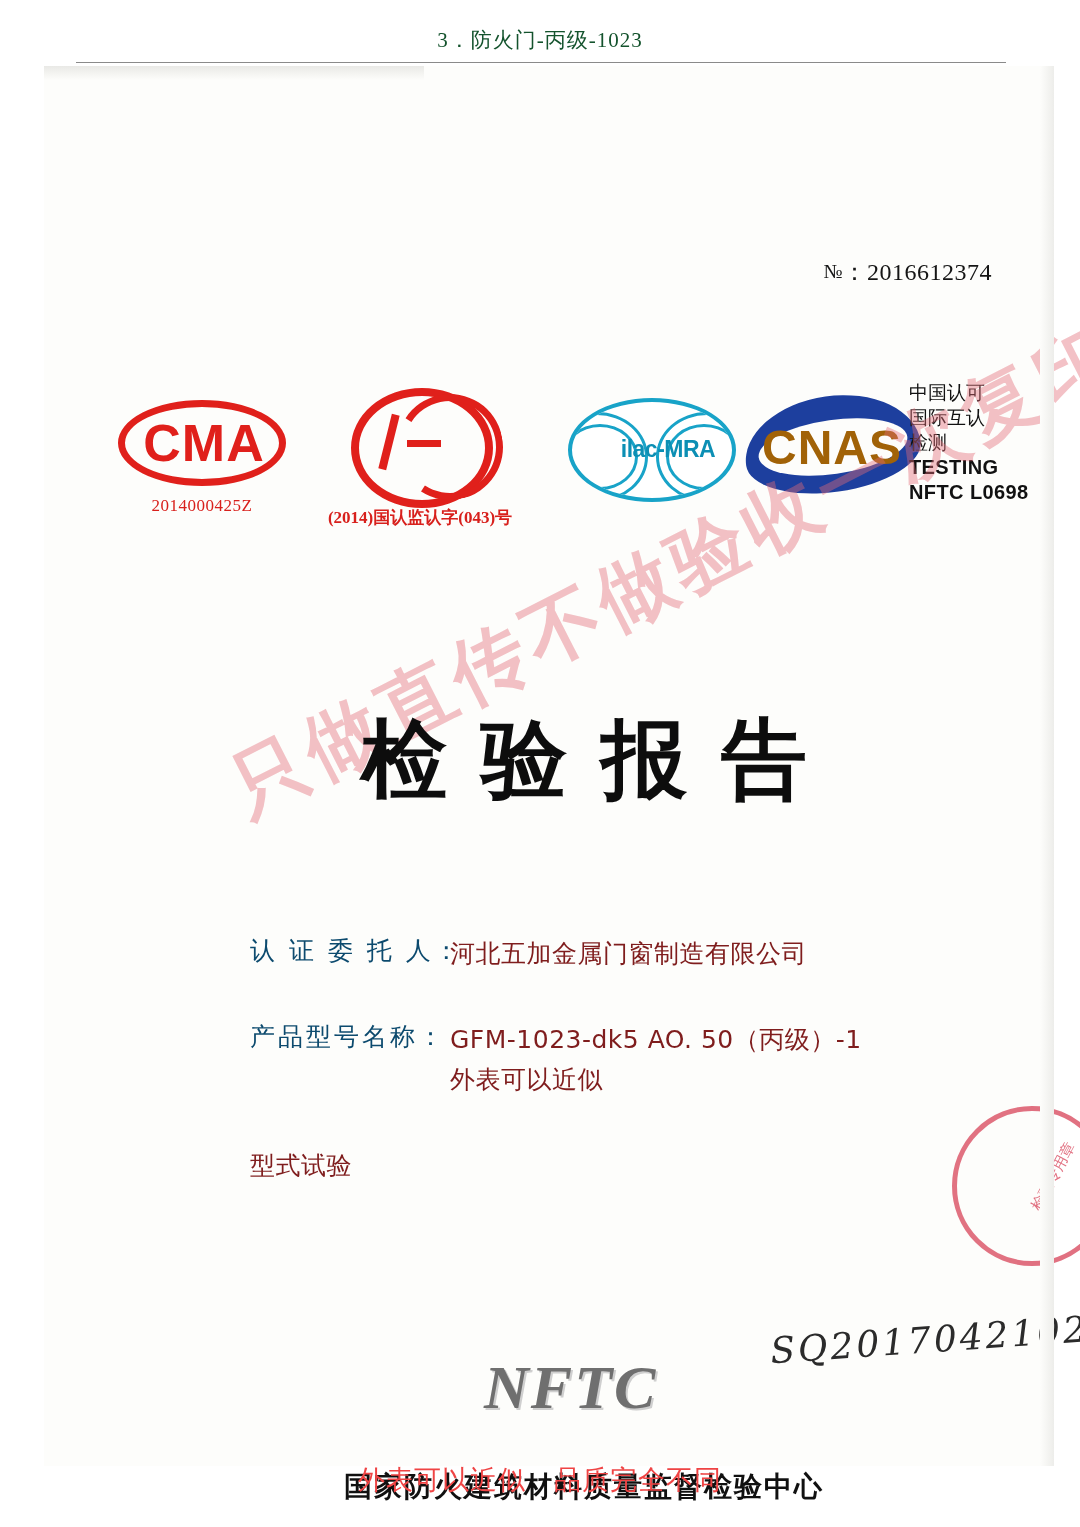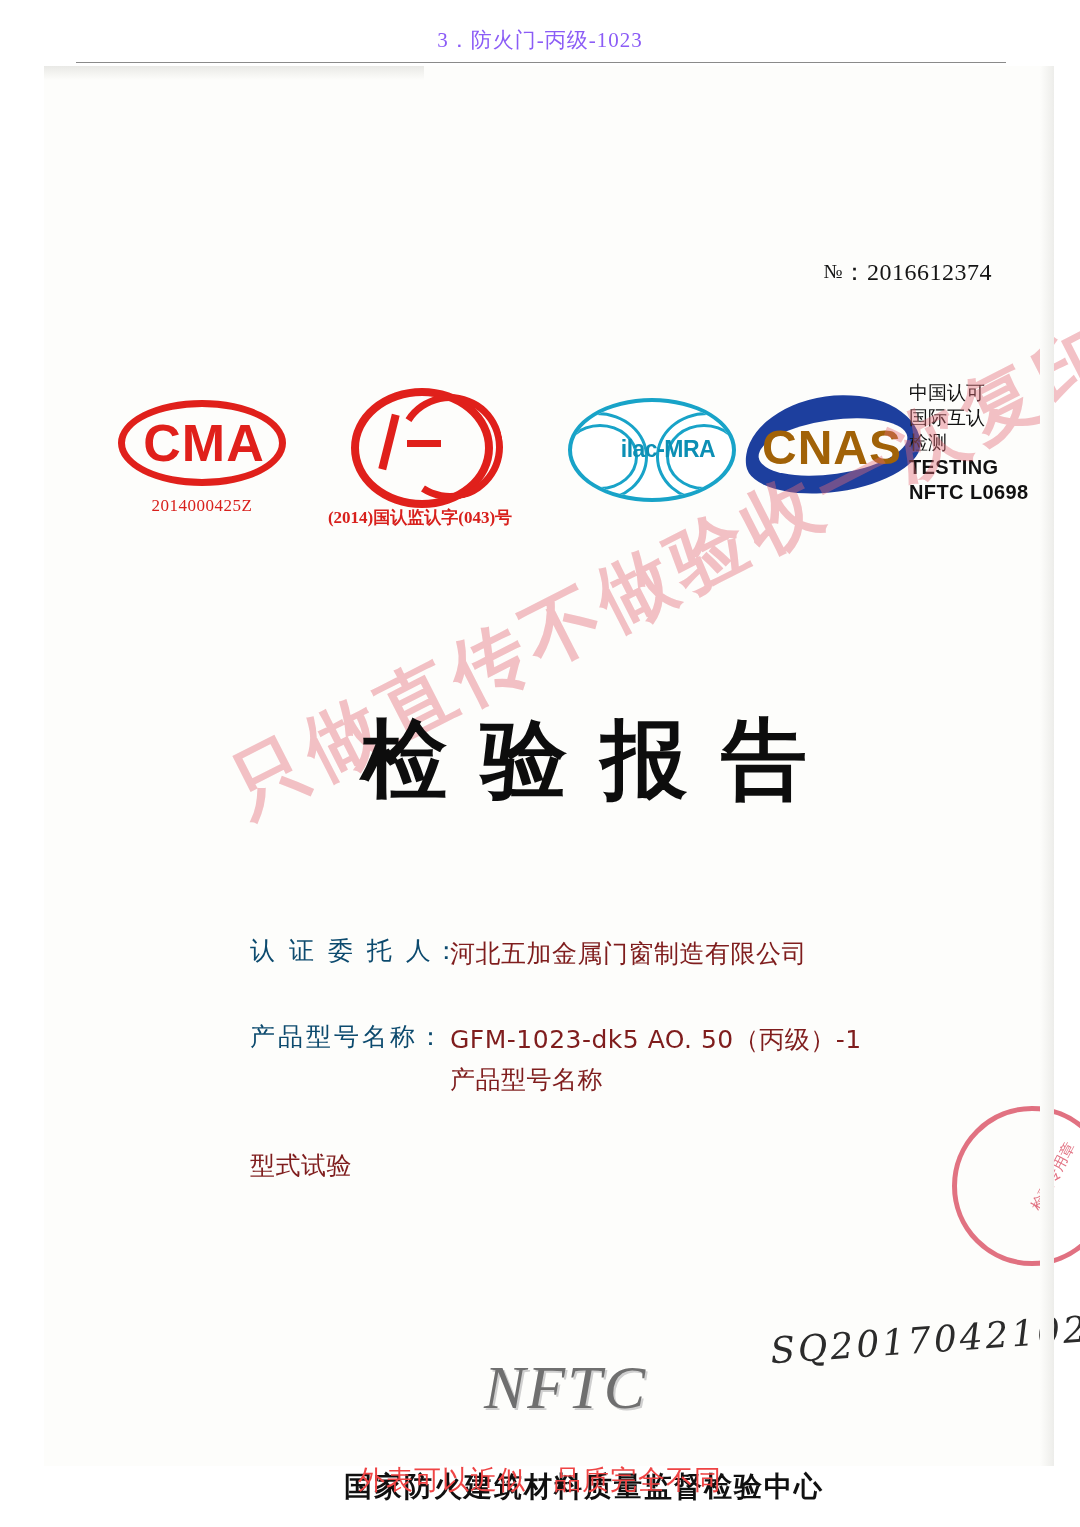--- a/index.html
+++ b/index.html
@@ -24,21 +24,21 @@
     height: 64px;
   }
   .page-header .hdr-text {
     position: absolute;
     top: 26px;
     width: 1080px;
     text-align: center;
     font-family: "Liberation Serif", serif;
     font-size: 21px;
     letter-spacing: 1px;
-    color: #8b5cf6;
+    color: #14532d;
   }
   .page-header .hdr-rule {
     position: absolute;
     top: 62px;
     left: 76px;
     width: 930px;
     height: 1px;
     background: #8a8a8a;
   }
 
@@ -358,21 +358,21 @@
     white-space: nowrap;
   }
 
   
   .nftc {
     position: absolute;
     left: 440px;
     top: 1286px;
     font-family: "Liberation Serif", serif;
     font-style: italic;
-    font-weight: normal;
+    font-weight: bold;
     font-size: 62px;
     letter-spacing: 2px;
     color: #6f6f6f;
     text-shadow: 2px 2px 0 #cfcfcf;
   }
 
   
   .handwriting {
     position: absolute;
     left: 726px;
@@ -478,21 +478,21 @@
 
     <div class="field-row">
       <div class="field-label">认 证 委 托 人：</div>
       <div class="field-value">河北五加金属门窗制造有限公司</div>
     </div>
 
     <div class="field-row">
       <div class="field-label">产品型号名称：</div>
       <div class="field-value">
         <span>GFM-1023-dk5 AO. 50（丙级）-1</span>
-        <span class="line2">产品型号名称</span>
+        <span class="line2">外表可以近似</span>
       </div>
     </div>
 
     <div class="field-row">
       <div class="field-value">型式试验</div>
     </div>
   </div>
 
   <div class="stamp-frag">
     <span>检验专用章</span>

